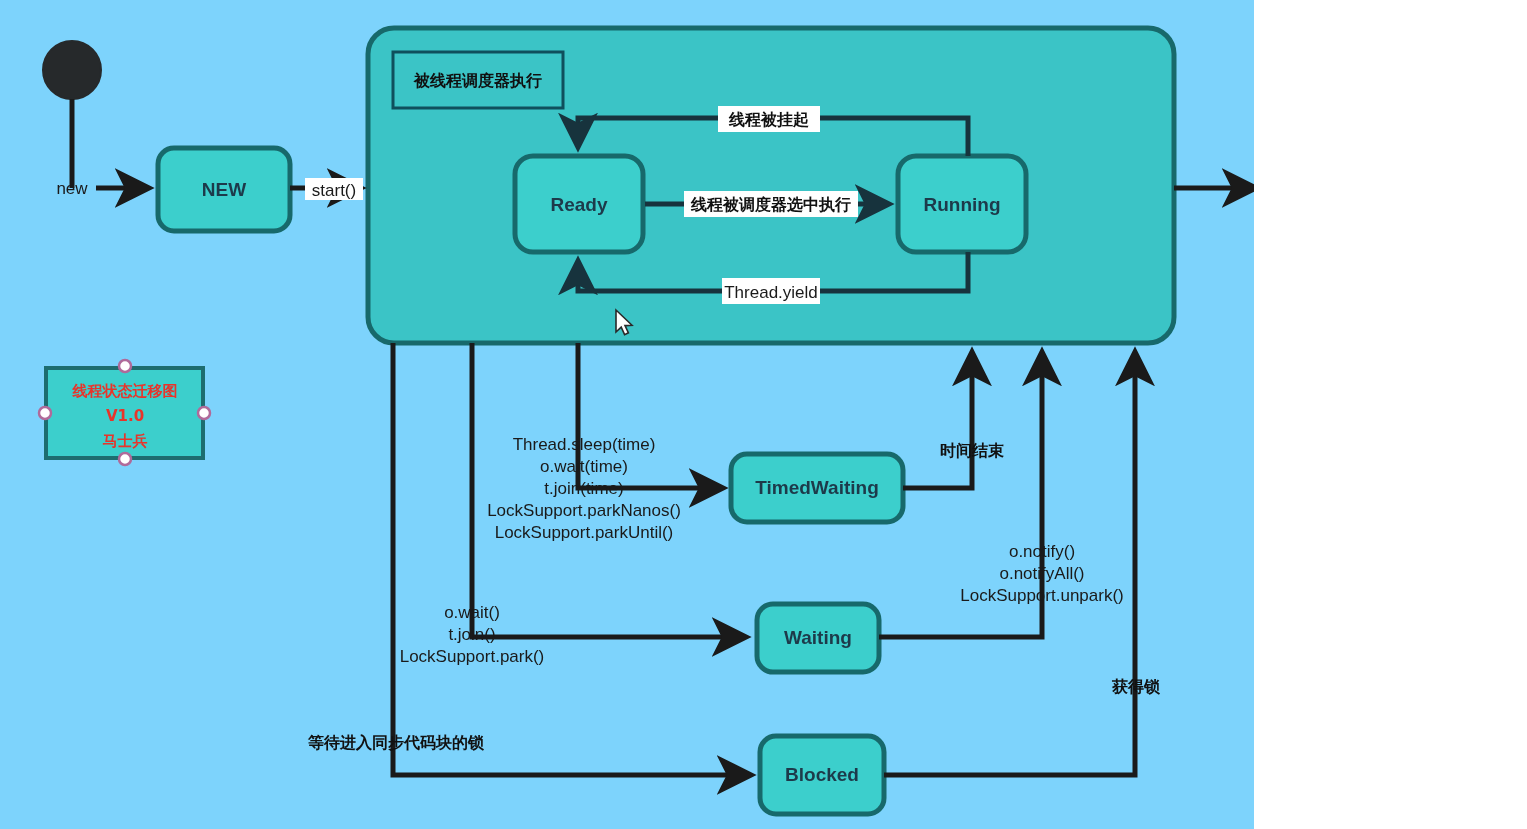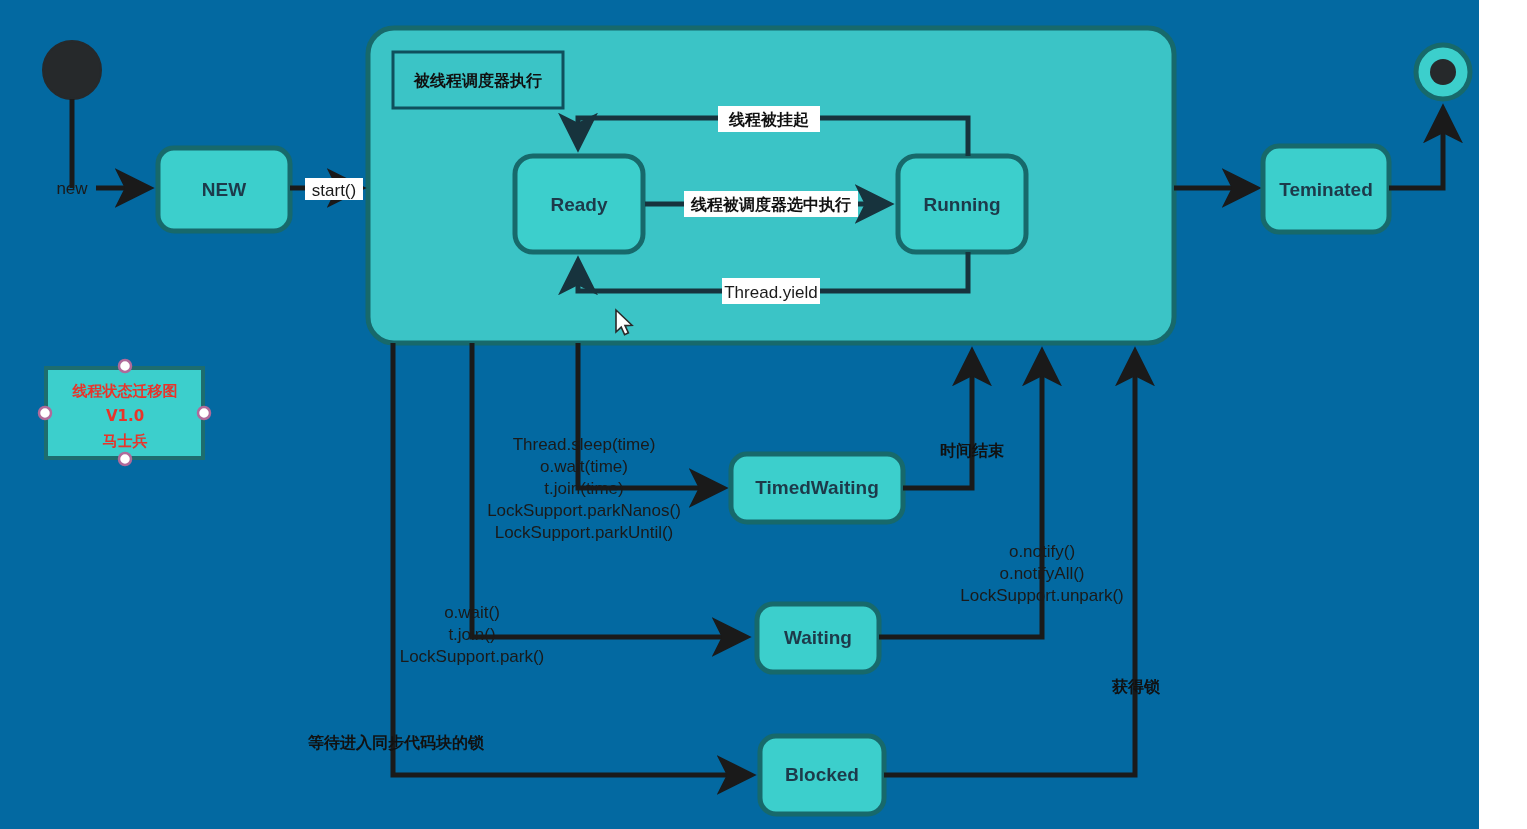--- a/index.html
+++ b/index.html
@@ -6,23 +6,23 @@
   html, body {
     margin: 0;
     padding: 0;
     background: #ffffff;
   }
   body {
     font-family: "Liberation Sans", "DejaVu Sans", sans-serif;
   }
   #canvas {
     position: relative;
-    width: 1479px;
+    width: 1254px;
     height: 829px;
-    background: #0369a1;
+    background: #7dd3fc;
     overflow: hidden;
   }
   #diagram-svg {
     position: absolute;
     left: 0;
     top: 0;
     width: 1527px;
     height: 829px;
   }
   .state-label {

